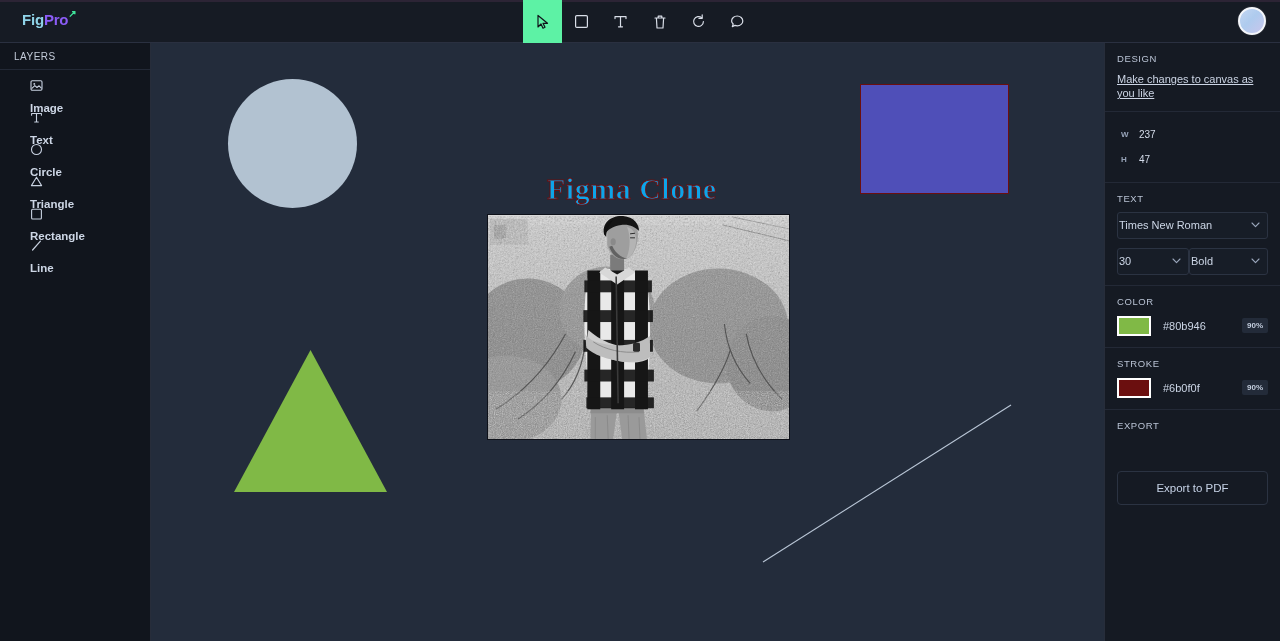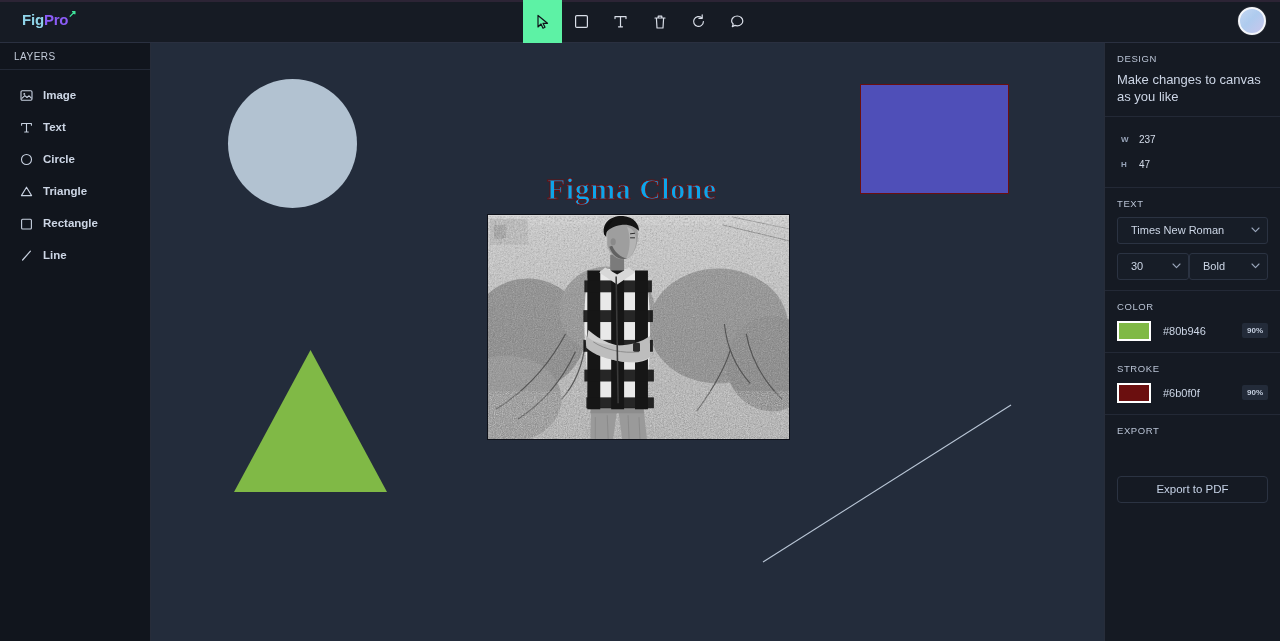--- a/index.html
+++ b/index.html
@@ -77,24 +77,25 @@
     height: 27px;
     display: flex; align-items: center;
     padding-left: 14px;
     border-bottom: 1px solid #232936;
     font-size: 10px; letter-spacing: 0.5px;
     color: #c3cbd9;
   }
   .layer-list { padding-top: 9px; }
   .layer {
     height: 32px;
-    display: flex; align-items: center;
-    padding-left: 20px;
+    display: flex; 
+    padding-left: 30px;
     cursor: pointer;
     gap: 10px;
+    flex-direction: column;
   }
   .layer-icon {
     width: 13px; height: 13px;
     display: flex; align-items: center; justify-content: center;
     color: #c8d1e0;
     flex-shrink: 0;
   }
   .layer-icon svg { display: block; }
   .layer-label {
     font-size: 11.5px; font-weight: bold;
@@ -156,42 +157,42 @@
     display: flex; flex-direction: column;
     padding: 0;
   }
   .rp-section { padding: 10px 12px; }
   .rp-divider { border-bottom: 1px solid #232936; }
   .rp-title {
     font-size: 9.5px; letter-spacing: 0.6px;
     color: #b9c3d4; margin-bottom: 8px;
   }
   .rp-subtitle {
-    font-size: 13px; color: #ccd5e5; line-height: 1.3;
+    font-size: 11px; color: #ccd5e5; line-height: 1.3; text-decoration: underline;
   }
   .dim-row {
     display: flex; align-items: center;
     height: 25px; gap: 0;
   }
   .dim-label {
     width: 22px;
     font-size: 8px; font-weight: bold; letter-spacing: 0.3px;
     color: #97a3b8;
     padding-left: 4px;
   }
   .dim-value {
     font-size: 10px; color: #d4dcea;
   }
   .select {
     height: 27px;
     background: #171d27;
     border: 1px solid #2b3342;
     border-radius: 3px;
     display: flex; align-items: center; justify-content: space-between;
-    padding: 0 7px 0 13px;
+    padding: 0 7px 0 1px;
     cursor: pointer;
     margin-bottom: 9px;
   }
   .select-value { font-size: 11px; color: #ccd6e6; }
   .chev { color: #9aa6bb; font-size: 9px; line-height: 1; }
   .select-row { display: flex; gap: 0; }
   .select-row .select { flex: 1; margin-bottom: 0; }
   .select-row .select.size { flex: 0 0 72px; }
   .color-row {
     display: flex; align-items: center;
@@ -209,21 +210,21 @@
     padding-left: 12px;
   }
   .opacity-badge {
     background: #232b39;
     color: #c4cede;
     font-size: 8px; font-weight: bold;
     padding: 3px 5px;
     border-radius: 2px;
   }
   .export-btn {
-    height: 27px;
+    height: 34px;
     border: 1px solid #2b3342;
     border-radius: 4px;
     display: flex; align-items: center; justify-content: center;
     color: #c6d2e6; font-size: 11.5px;
     cursor: pointer;
     background: #151a23;
     margin-top: 40px;
   }
 </style>
 </head>

